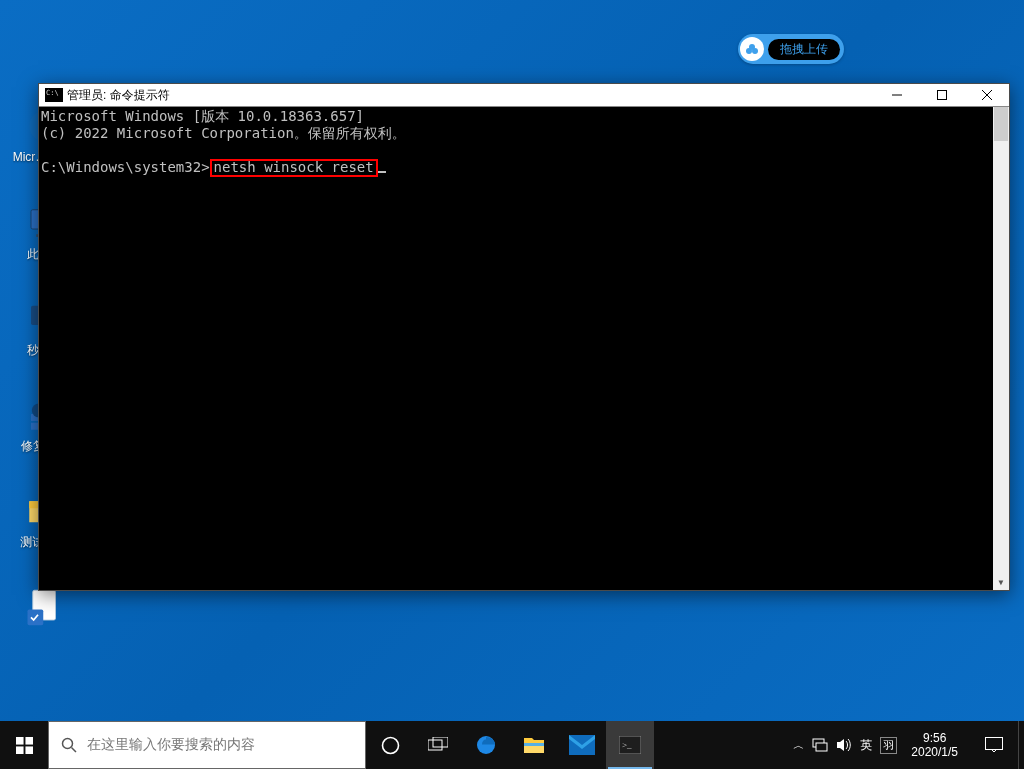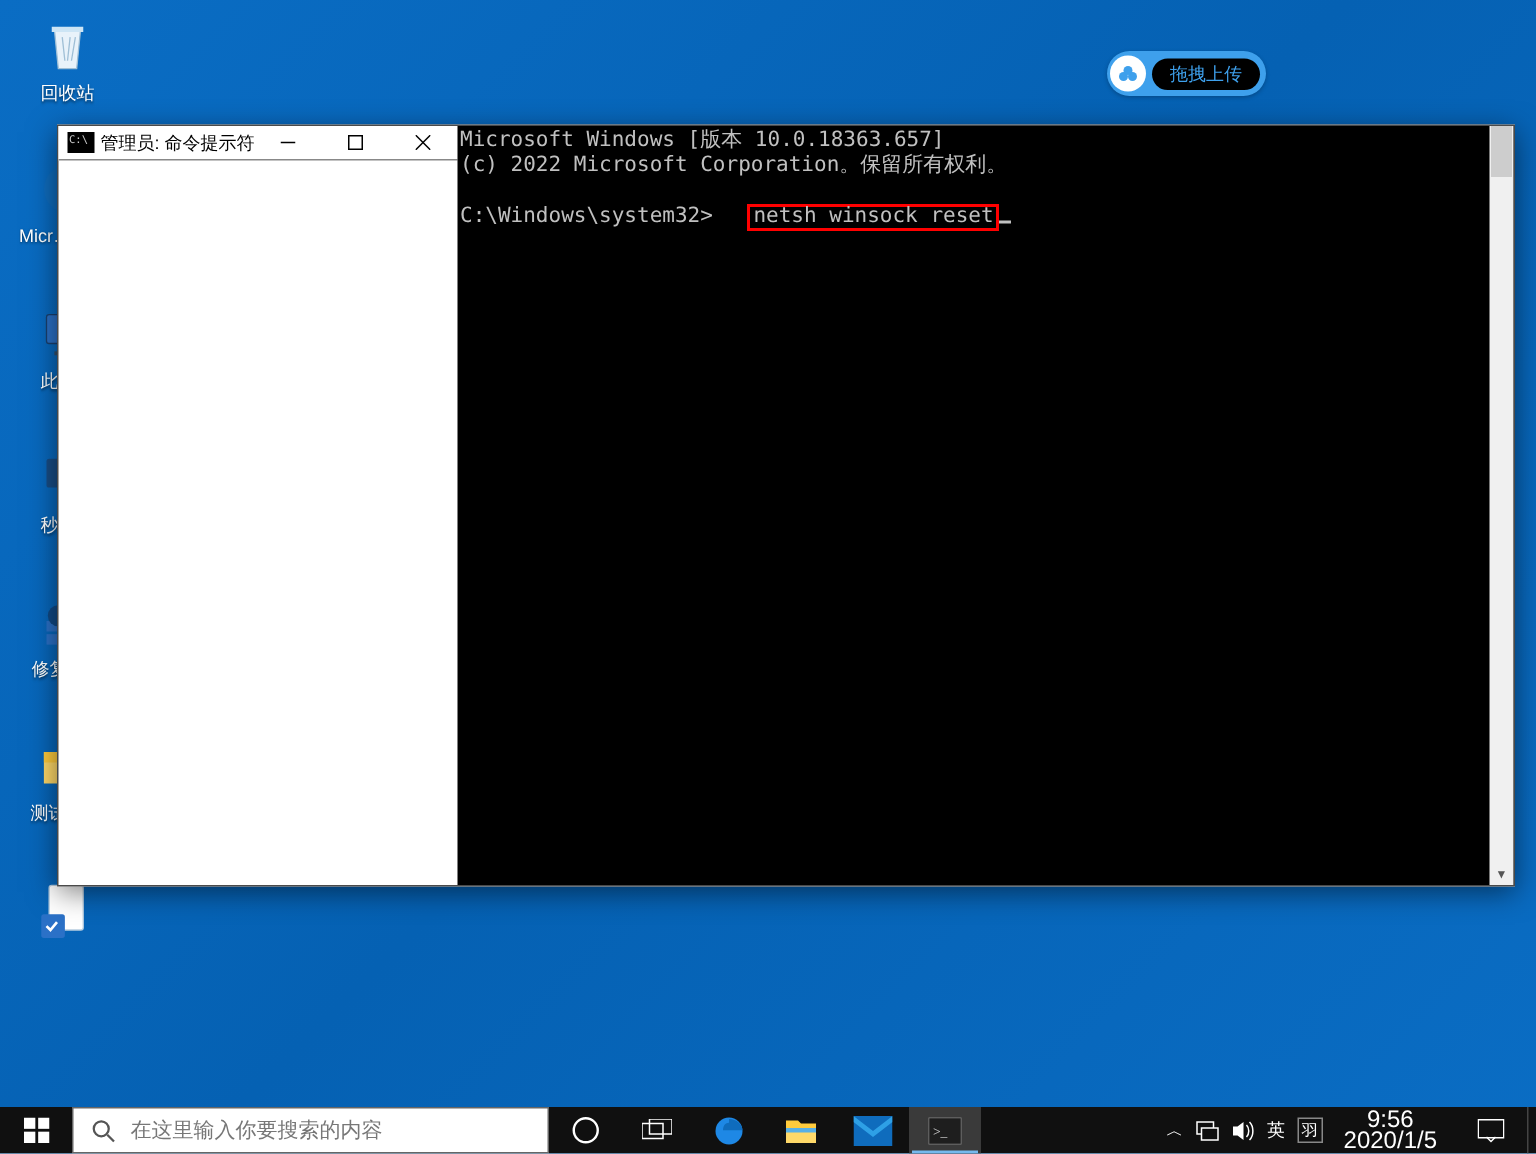--- a/index.html
+++ b/index.html
@@ -11,70 +11,60 @@
   .desk-icon { position: absolute; width: 74px; display: flex; flex-direction: column; align-items: center; color: #fff; font-size: 12px; text-shadow: 0 1px 2px rgba(0,0,0,.6); cursor: pointer; }
   .desk-icon .ico { width: 44px; height: 44px; display: flex; align-items: center; justify-content: center; margin-bottom: 2px; }
   .desk-icon span.lbl { display: block; text-align: center; max-width: 74px; white-space: nowrap; overflow: hidden; text-overflow: ellipsis; }
 
   
   .float-widget { position: absolute; top: 34px; right: 180px; height: 30px; background: #3ea0ec; border-radius: 15px; display: flex; align-items: center; padding: 0 4px 0 2px; color: #fff; font-size: 13px; gap: 4px; box-shadow: 0 1px 3px rgba(0,0,0,.25); }
   .float-widget .circle { width: 24px; height: 24px; border-radius: 50%; background: #fff; display: flex; align-items: center; justify-content: center; color: #3ea0ec; font-weight: bold; }
   .float-widget .txt { background: #000000; color: #3ea0ec; border-radius: 12px; padding: 2px 12px; font-size: 12px; }
 
   
-  .cmd-window { position: absolute; left: 38px; top: 83px; width: 972px; height: 508px; background: #fff; border: 1px solid #4a4a4a; box-shadow: 0 4px 18px rgba(0,0,0,.5); display: flex; flex-direction: row; }
+  .cmd-window { position: absolute; left: 38px; top: 83px; width: 972px; height: 508px; background: #fff; border: 1px solid #4a4a4a; box-shadow: 0 4px 18px rgba(0,0,0,.5); display: flex; flex-direction: column; }
   .titlebar { height: 23px; background: #ffffff; display: flex; align-items: center; font-size: 12px; color: #000; border-bottom: 1px solid #888; }
   .titlebar .app-icon { width: 18px; height: 14px; margin: 0 4px 0 6px; background: #000; position: relative; }
   .titlebar .app-icon::after { content: "C:\\"; color: #ccc; font-size: 7px; position: absolute; left: 1px; top: 1px; font-family: Consolas, monospace; }
   .titlebar .title { flex: 1; }
   .win-ctrls { display: flex; height: 100%; }
   .win-ctrls .btn { width: 45px; height: 100%; display: flex; align-items: center; justify-content: center; font-size: 11px; }
 
   .cmd-body { flex: 1; background: #000; color: #c0c0c0; font-family: "NSimSun", SimSun, Consolas, monospace; font-size: 14px; line-height: 17px; padding: 1px 0 2px 2px; position: relative; overflow: hidden; }
   .cmd-body .scroll { position: absolute; right: 0; top: 0; bottom: 0; width: 16px; background: #f0f0f0; }
   .cmd-body .scroll .thumb { position: absolute; left: 1px; right: 1px; top: 0; height: 34px; background: #cdcdcd; }
   .cmd-body .scroll .arrow-up, .cmd-body .scroll .arrow-down { position: absolute; left: 0; right: 0; height: 16px; display:flex; align-items:center; justify-content:center; font-size:8px; color:#555; }
   .cmd-body .scroll .arrow-up { top: 0; }
   .cmd-body .scroll .arrow-down { bottom: 0; }
   .cmd-line { white-space: pre; }
-  .hlbox { border: 2px solid #ff0000; padding: 0 2px 1px 2px; display: inline-block; line-height: 13px; margin-left: 23px; }
+  .hlbox { border: 2px solid #ff0000; padding: 0 2px 1px 2px; display: inline-block; line-height: 13px; }
   .cursor { display:inline-block; width:8px; height:2px; background:#c0c0c0; vertical-align: -1px; animation: blink 1s step-start infinite; }
   @keyframes blink { 50% { opacity: 0; } }
 
   
-  .taskbar { position: absolute; left: 0; right: 0; bottom: 0; height: 31px; background: #101010; display: flex; align-items: stretch; color: #fff; font-size: 12px; }
+  .taskbar { position: absolute; left: 0; right: 0; bottom: 0; height: 48px; background: #101010; display: flex; align-items: stretch; color: #fff; font-size: 12px; }
   .taskbar .start { width: 48px; display: flex; align-items: center; justify-content: center; }
   .searchbox { flex: 0 0 318px; background: #fff; display: flex; align-items: center; color: #777; font-size: 14px; padding-left: 12px; gap: 10px; border: 1px solid #666; }
   .tb-btn { width: 48px; display: flex; align-items: center; justify-content: center; position: relative; }
   .tb-btn.active { background: #3a3a3a; }
   .tb-btn.active::after { content:""; position:absolute; left:2px; right:2px; bottom:0; height:2px; background:#76b9ed; }
   .spacer { flex: 1; }
   .tray { display:flex; align-items:center; gap: 8px; padding: 0 2px 0 10px; font-size: 12px; }
-  .tray .clk { text-align: center; line-height: 14px; font-size: 16px; padding: 0 6px; }
+  .tray .clk { text-align: center; line-height: 14px; font-size: 12px; padding: 0 6px; }
   .tray .ime { border: 1px solid #888; padding: 0 2px; font-size: 11px; }
   .tray .notif { width: 44px; display:flex; align-items:center; justify-content:center; height:100%; }
   .showdesk { width: 6px; border-left: 1px solid #444; }
 
   svg { display: block; }
 </style>
 </head>
 <body>
 
 <div class="desktop">
 
-  <div class="desk-icon" style="left:8px; top:8px">
-    <div class="ico">
-      <svg width="42" height="42" viewBox="0 0 48 48">
-          <path fill="#e8f2fa" stroke="#9fbfd6" stroke-width="1" d="M14 12h20l-3 30H17z"></path>
-          <path fill="#cde5f5" d="M12 10h24v4H12z"></path>
-          <path fill="#bcd" d="M20 18l2 18m4-18l-2 18m6-18l-3 18" stroke="#9fbfd6"></path>
-        </svg>
-    </div>
-    <span class="lbl">回收站</span>
-  </div>
   <div class="desk-icon" style="left:8px; top:104px">
     <div class="ico">
       <svg width="42" height="42" viewBox="0 0 48 48">
           <circle cx="24" cy="24" r="18" fill="#0f6cbd"></circle>
           <path fill="#1e88e5" d="M24 8c10 0 18 7 18 15H16c0-6 3-10 8-10z"></path>
         </svg>
     </div>
     <span class="lbl">Micr… Ed…</span>
   </div>
   <div class="desk-icon" style="left:8px; top:200px">

